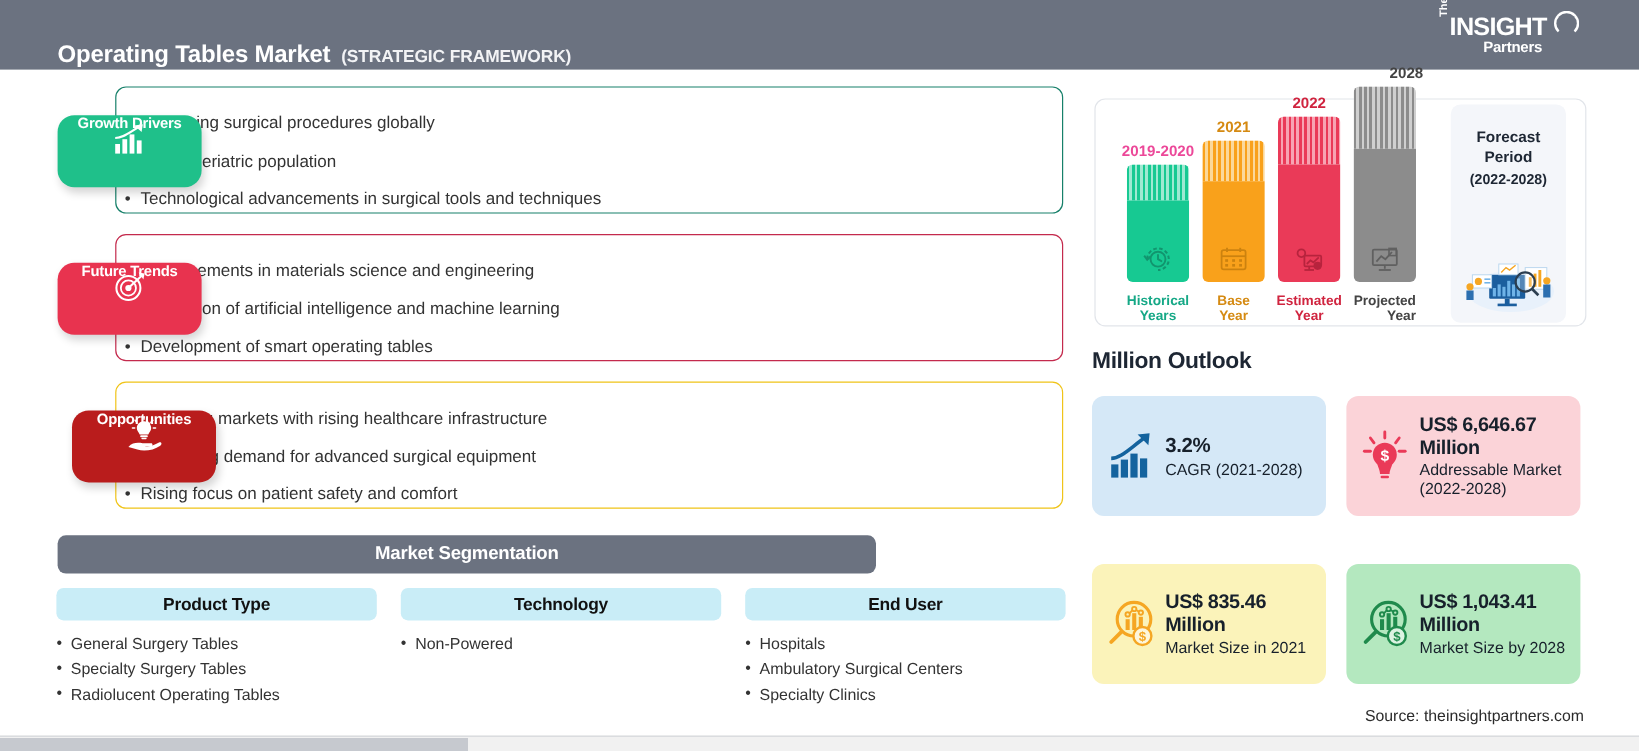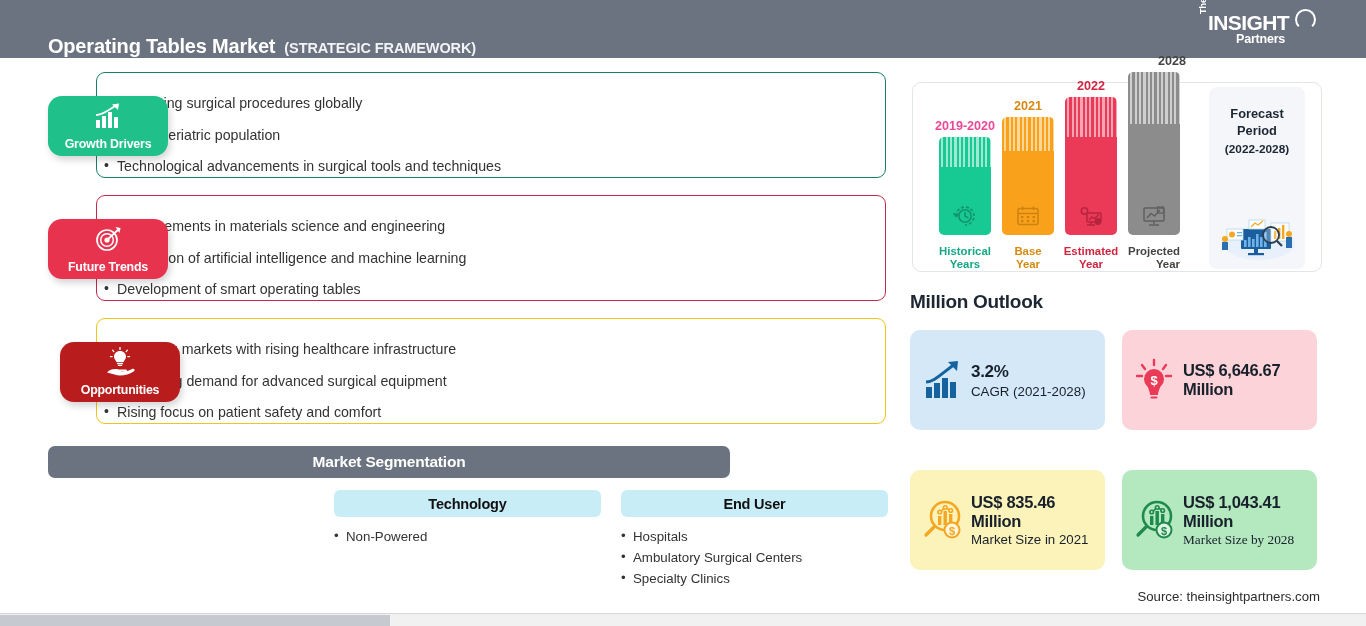--- a/index.html
+++ b/index.html
@@ -44,21 +44,21 @@
   .bullets.b3 { top:260px; }
   .bullets li { list-style:none; font-size:14.2px; color:#333; line-height:17px;
                 margin-bottom:0; padding:0 0 0 13px; position:relative; }
   .bullets li + li { margin-top:14.5px; }
   .bullets li::before { content:"•"; position:absolute; left:0; top:-1px; color:#333; font-size:14px; }
   .bullets.b1 { padding-top:23px; }
   .bullets.b2 { padding-top:23px; }
   .bullets.b3 { padding-top:23px; }
 
   .badge { position:absolute; left:48px; width:120px; height:60px; border-radius:14px;
-           display:flex; flex-direction:column; align-items:center; justify-content:flex-end;
+           display:flex; flex-direction:column; align-items:center; justify-content:flex-start;
            box-shadow:2px 4px 7px rgba(0,0,0,0.17); }
   .badge.g { top:38px;  background:#1fc08a; }
   .badge.r { top:161px; background:#e8334f; }
   .badge.o { top:284px; background:#b91c1c;margin-left:12px; }
   .badge-label { color:#fff; font-size:12.4px; font-weight:bold; margin-bottom:5px;
                  letter-spacing:-0.2px; }
   .badge-icon { position:absolute; top:5px; left:50%; transform:translateX(-50%);
                 width:36px; height:30px; }
 
   
@@ -208,20 +208,28 @@
             <line x1="27.6" y1="9.6" x2="25.8" y2="9.6"></line>
           </g>
           <path d="M5 25.5 C8.5 21.5 13 21.8 16.8 22.4 L24 22.4 C25.4 22.4 25.4 24.6 24 24.6 L18.5 24.6 C22 25.4 26 24.4 30.5 21.8 C32.5 21 33.4 23.2 31.6 24.4 C26 28.2 18 29.6 12.5 27.6 Z" fill="#fff"></path>
         </svg>
       </span>
       <span class="badge-label">Opportunities</span>
     </div>
 
     <div class="seg-title">Market Segmentation</div>
 
+    <div class="seg-col c1">
+      <div class="seg-head">Product Type</div>
+      <ul class="seg-list">
+        <li>General Surgery Tables</li>
+        <li>Specialty Surgery Tables</li>
+        <li>Radiolucent Operating Tables</li>
+      </ul>
+    </div>
 
     <div class="seg-col c2">
       <div class="seg-head">Technology</div>
       <ul class="seg-list">
         <li>Non-Powered</li>
       </ul>
     </div>
 
     <div class="seg-col c3">
       <div class="seg-head">End User</div>
@@ -385,20 +393,21 @@
             <line x1="40" y1="19" x2="35" y2="19"></line>
           </g>
           <circle cx="23" cy="22" r="10" fill="#ea3a58"></circle>
           <path d="M16.5 29 C18 34 19 35 19 38 L27 38 C27 35 28 34 29.5 29 Z" fill="#ea3a58"></path>
           <rect x="19.5" y="39.5" width="7" height="2" rx="1" fill="#ea3a58"></rect>
           <text x="23" y="27.5" font-size="13" font-weight="bold" fill="#fff" text-anchor="middle" font-family="'Liberation Sans',sans-serif">$</text>
         </svg>
       </span>
       <span class="card-txt">
         <span class="card-val">US$ 6,646.67 Million</span>
+        <span class="card-lbl" style="display:block;">Addressable Market (2022-2028)</span>
       </span>
     </div>
 
     <div class="card c3">
       <span class="card-ico">
         <svg viewBox="0 0 46 46" width="46" height="46">
           <circle cx="26" cy="19" r="14" stroke="#f5a623" stroke-width="2.6" fill="none"></circle>
           <g fill="#f5a623">
             <rect x="19" y="19" width="3.4" height="9"></rect>
             <rect x="24.5" y="14" width="3.4" height="14"></rect>
@@ -438,21 +447,21 @@
             <line x1="22.3" y1="14.1" x2="24.7" y2="11.5"></line>
               <line x1="27.8" y1="11.3" x2="30.2" y2="12.8"></line>
           </g>
           <line x1="15.5" y1="29.5" x2="7" y2="38" stroke="#1f8a4c" stroke-width="3.2" stroke-linecap="round"></line>
           <circle cx="33" cy="33" r="7.5" fill="#dcf3e2" stroke="#1f8a4c" stroke-width="2"></circle>
           <text x="33" y="37.5" font-size="11" font-weight="bold" fill="#1f8a4c" text-anchor="middle" font-family="'Liberation Sans',sans-serif">$</text>
         </svg>
       </span>
       <span class="card-txt">
         <span class="card-val">US$ 1,043.41 Million</span>
-        <span class="card-lbl" style="display:block;font-family:Liberation Serif, serif;">Market Size by 2028</span>
+        <span class="card-lbl" style="display:block;">Market Size by 2028</span>
       </span>
     </div>
   </div>
 
   <div class="source">Source: theinsightpartners.com</div>
 
   <div class="scrollbar">
     <div class="scroll-thumb"></div>
   </div>
 </div>

